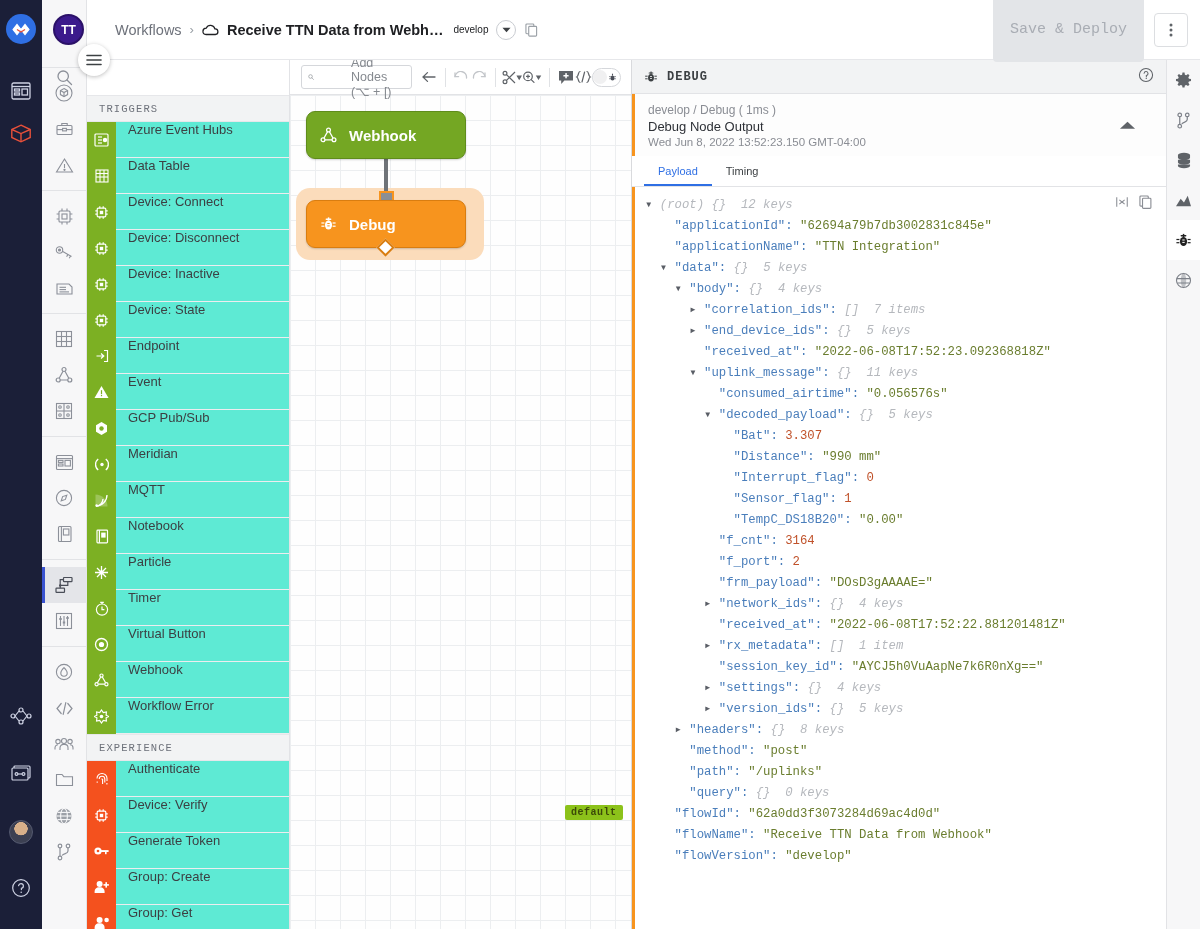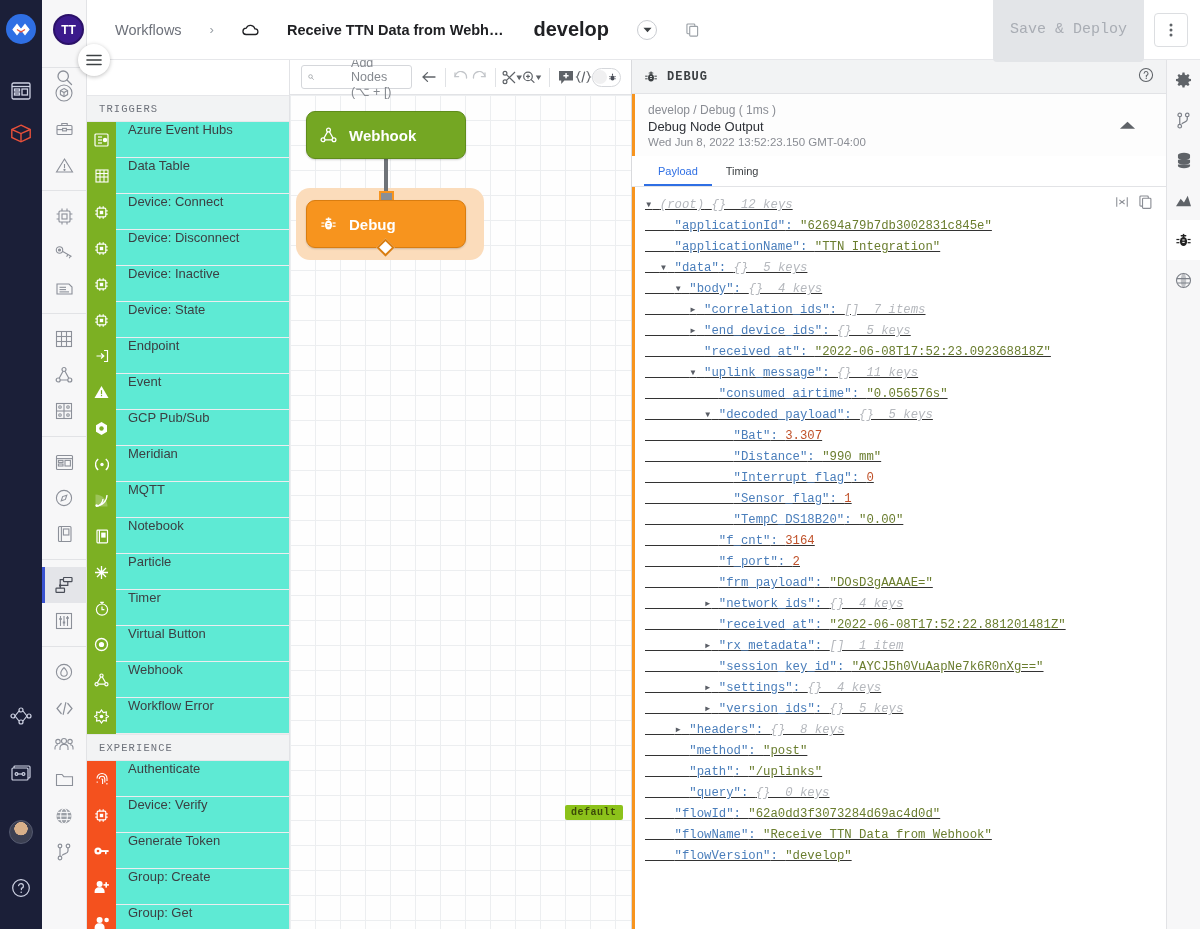--- a/index.html
+++ b/index.html
@@ -151,21 +151,21 @@
   }
   .tab {
     padding: 9px 14px 7px; font-size: 11px; color: #3c4043;
   }
   .tab.active { color: #2f6fe4; border-bottom: 2px solid #2f6fe4; font-weight: normal; }
   .json {
     flex: 1 1 auto; overflow: hidden; padding: 8px 0 0 10px;
     font-family: "Liberation Mono", monospace; font-size: 12.3px; line-height: 21px;
     border-left: 3px solid #f7941e; position: relative;
   }
-  .jline { white-space: pre; text-decoration: underline; }
+  .jline { white-space: pre; }
   .k { color: #4a7ebb; }
   .s { color: #6a7d2e; }
   .n { color: #c0522a; }
   .muted { color: #b5b8bd; font-style: italic; }
   .arrow { color: #5a5e66; }
 
   
   .rail-right {
     width: 34px; flex: 0 0 34px; height: 929px; background: #f7f7f8;
     border-left: 1px solid #e2e3e6; padding-top: 60px;
@@ -174,26 +174,26 @@
   .rail-right .ri {
     width: 34px; height: 40px; display: flex; align-items: center; justify-content: center;
     color: #7d8189;
   }
   .rail-right .ri.sel { background: #fff; color: #222; }
 
   
   .topbar {
     position: absolute; left: 87px; top: 0; right: 0; height: 60px;
     background: #fff; border-bottom: 1px solid #e6e7ea;
-    display: flex; align-items: center; padding: 0 12px 0 28px; z-index: 20; gap: 20px;
+    display: flex; align-items: center; padding: 0 12px 0 28px; z-index: 20;
   }
   .crumb-link { color: #6d717a; font-size: 14.5px; }
   .crumb-sep { color: #9aa0a6; margin: 0 8px; font-size: 13px; }
   .crumb-title { font-size: 14.5px; font-weight: bold; color: #202124; }
-  .crumb-ver { font-size: 20px; font-weight: bold; color: #202124; margin-left: 10px; }
+  .crumb-ver { font-size: 10px; font-weight: normal; color: #202124; margin-left: 10px; }
   .crumb-caret {
     width: 20px; height: 20px; border-radius: 50%; border: 1px solid #c9ccd1;
     display: flex; align-items: center; justify-content: center; margin-left: 8px;
   }
   .save-btn {
     background: #e3e5e8; color: #a9adb4; border: none; border-radius: 4px;
     padding: 24px 17px; font-size: 15px; font-family: Liberation Mono, monospace;
   }
   .kebab {
     width: 34px; height: 34px; border: 1px solid #dcdee1; border-radius: 4px;

